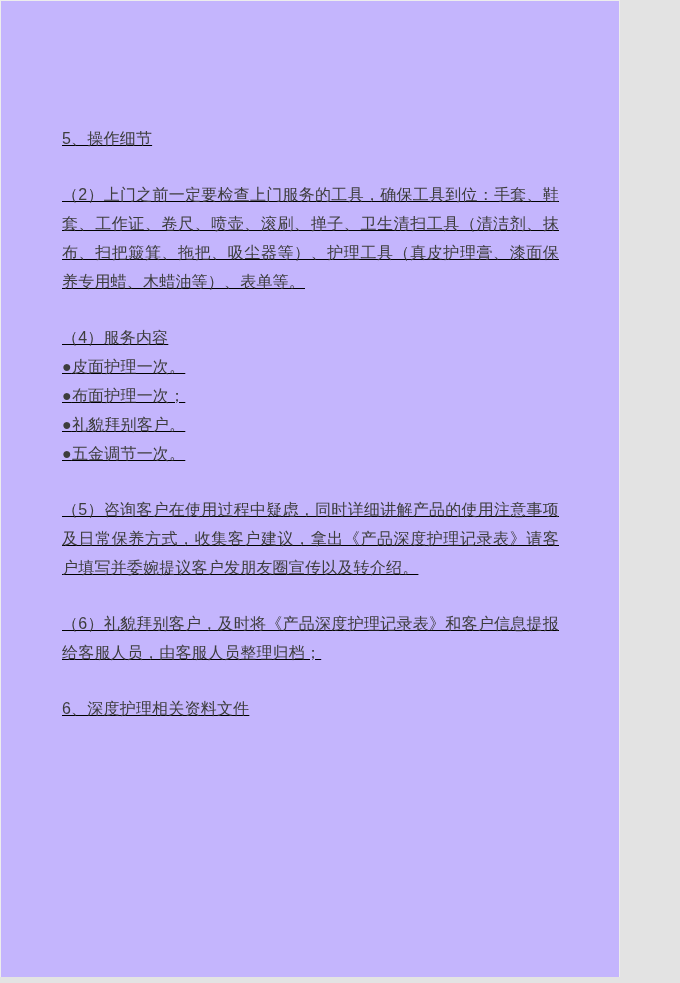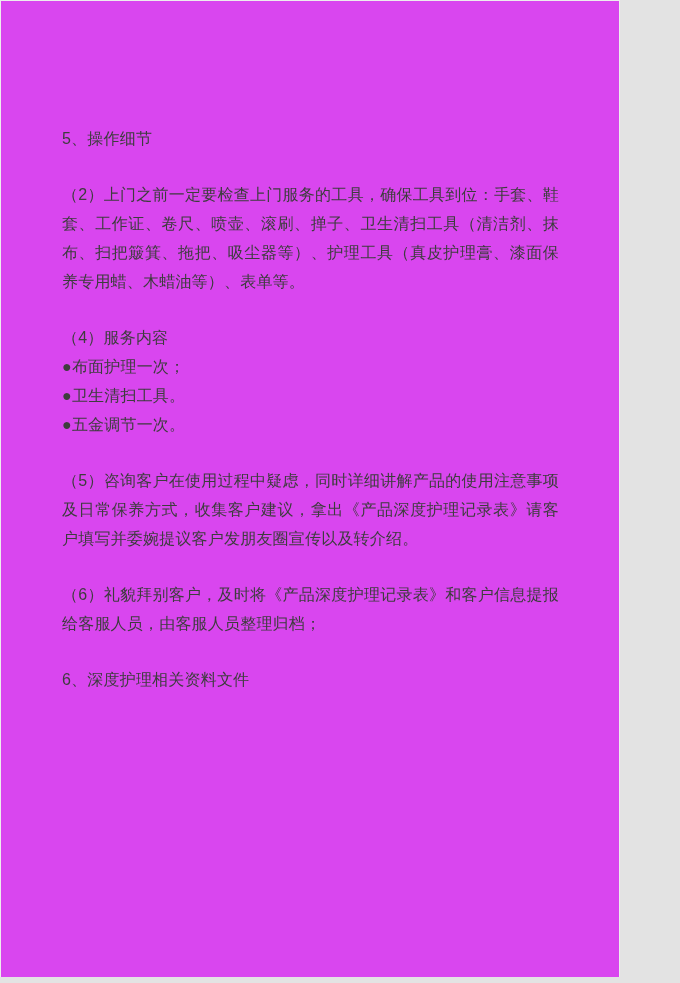--- a/index.html
+++ b/index.html
@@ -11,24 +11,25 @@
     height: 983px;
     background: #e3e3e3;
     font-family: "Liberation Sans", "DejaVu Sans", sans-serif;
     overflow: hidden;
   }
   .page {
     position: relative;
     box-sizing: border-box;
     width: 620px;
     height: 977px;
-    background: #d946ef;
+    background: #c4b5fd;
     border: 1px solid #ededed;
     border-bottom: none;
     overflow: hidden;
+    text-decoration: underline;
   }
   .content {
     box-sizing: border-box;
     padding: 123px 60px 0 61px;
     color: #3d3d3d;
     font-size: 16px;
     line-height: 29px;
     text-align: justify;
     letter-spacing: 0.2px;
   }
@@ -61,22 +62,23 @@
     <p class="para">5、操作细节</p>
 
 
 
     <p class="para gap">（2）上门之前一定要检查上门服务的工具，确保工具到位：手套、鞋套、工作证、卷尺、喷壶、滚刷、掸子、卫生清扫工具（清洁剂、抹布、扫把簸箕、拖把、吸尘器等）、护理工具（真皮护理膏、漆面保养专用蜡、木蜡油等）、表单等。</p>
 
 
     <p class="para gap">（4）服务内容</p>
 
     <ul class="bullet-list">
+      <li><span class="bullet-glyph">●</span><span>皮面护理一次。</span></li>
       <li><span class="bullet-glyph">●</span><span>布面护理一次；</span></li>
-      <li><span class="bullet-glyph">●</span><span>卫生清扫工具。</span></li>
+      <li><span class="bullet-glyph">●</span><span>礼貌拜别客户。</span></li>
       <li><span class="bullet-glyph">●</span><span>五金调节一次。</span></li>
     </ul>
 
     <p class="para gap">（5）咨询客户在使用过程中疑虑，同时详细讲解产品的使用注意事项及日常保养方式，收集客户建议，拿出《产品深度护理记录表》请客户填写并委婉提议客户发朋友圈宣传以及转介绍。</p>
 
     <p class="para gap">（6）礼貌拜别客户，及时将《产品深度护理记录表》和客户信息提报给客服人员，由客服人员整理归档；</p>
 
     <p class="para gap">6、深度护理相关资料文件</p>
 
   </div>

